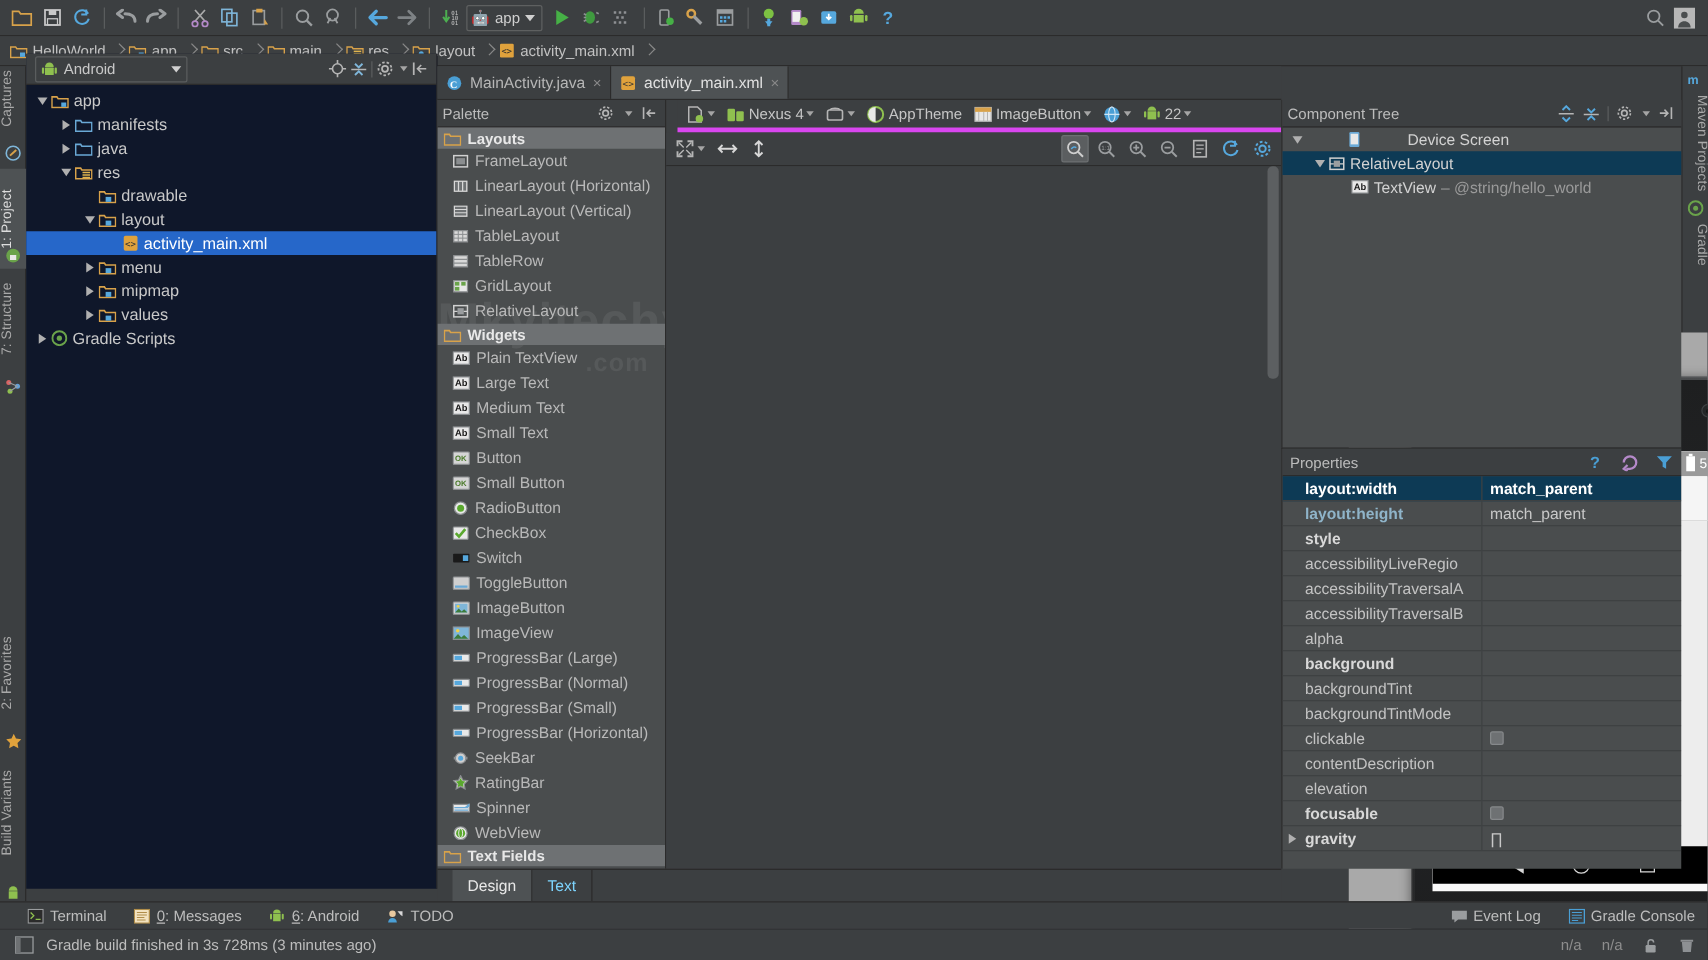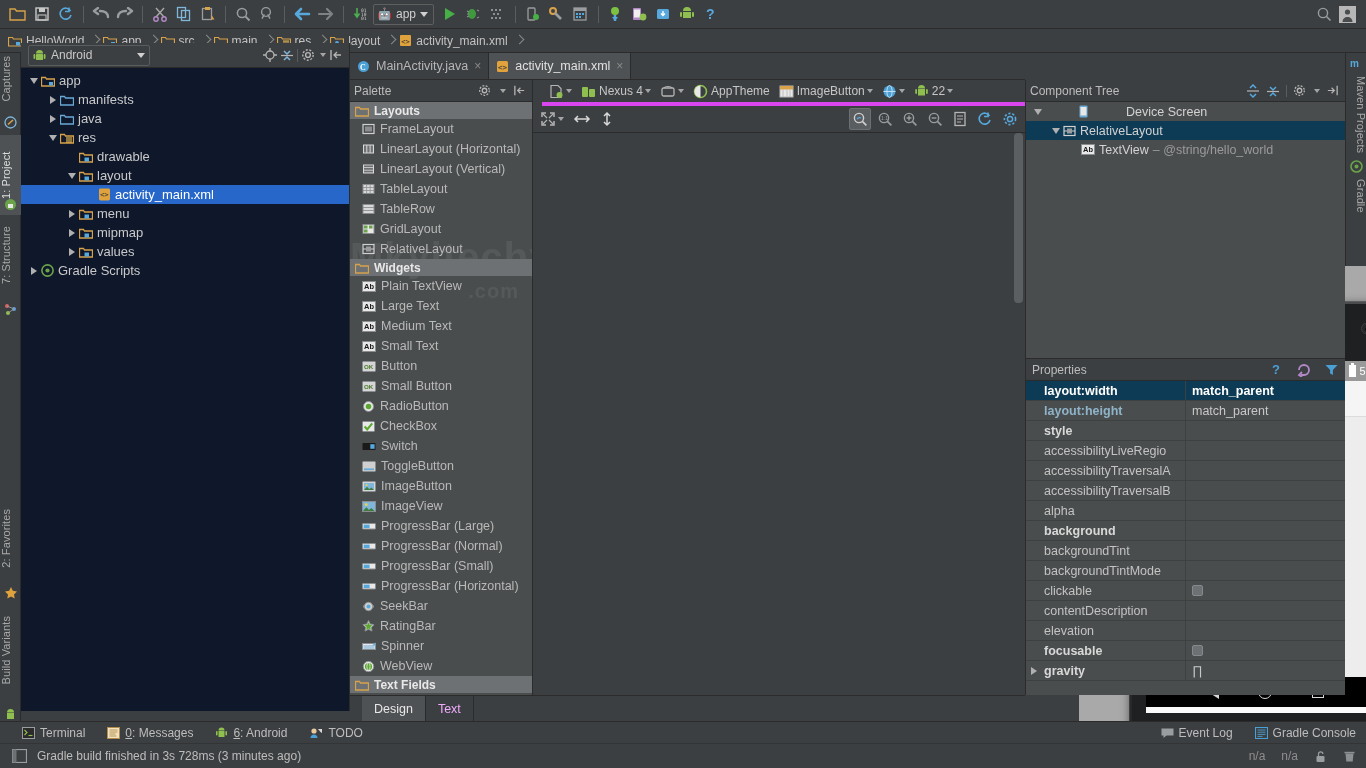--- a/index.html
+++ b/index.html
@@ -245,21 +245,21 @@
   .nb-rec { width:12px; height:12px; border:1.6px solid #d8d8d8;}
 
   
   .dt-tabs {
     position: absolute; left: 350px; top: 695px; width: 675px; height: 26px;
     background: #3c3f41; border-top: 1px solid #2b2b2b;
     display: flex; align-items: center; padding-left: 12px;
   }
   .dtab {
     height: 25px; padding: 0 12px; display: flex; align-items: center;
-    font-size: 12.5px; color: #f0abfc; border-right: 1px solid #2b2b2b;
+    font-size: 12.5px; color: #7dd3fc; border-right: 1px solid #2b2b2b;
   }
   .dtab.active { background: #4e5254; color: #e8e8e8; }
 
   
   .ctree-panel {
     position: absolute; left: 1025px; top: 80px; width: 320px; height: 278px;
     background: #4a4d4e; border-left: 1px solid #2b2b2b;
   }
   .ct-head {
     height: 22px; background: #3c3f41; display: flex; align-items: center;

